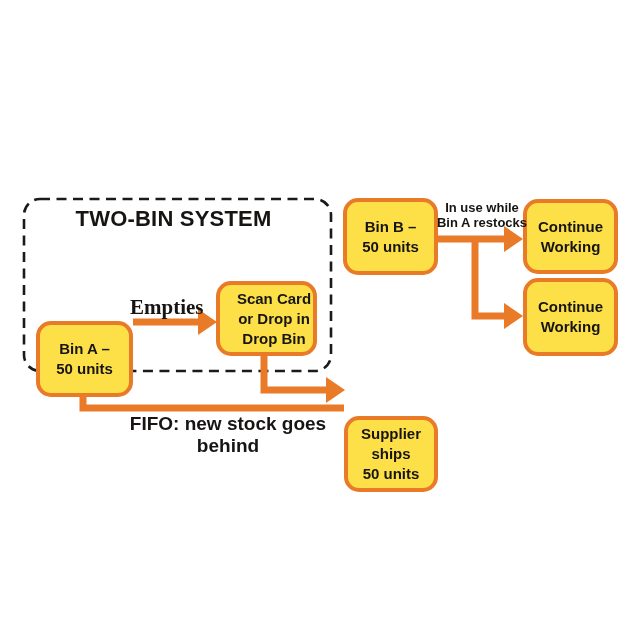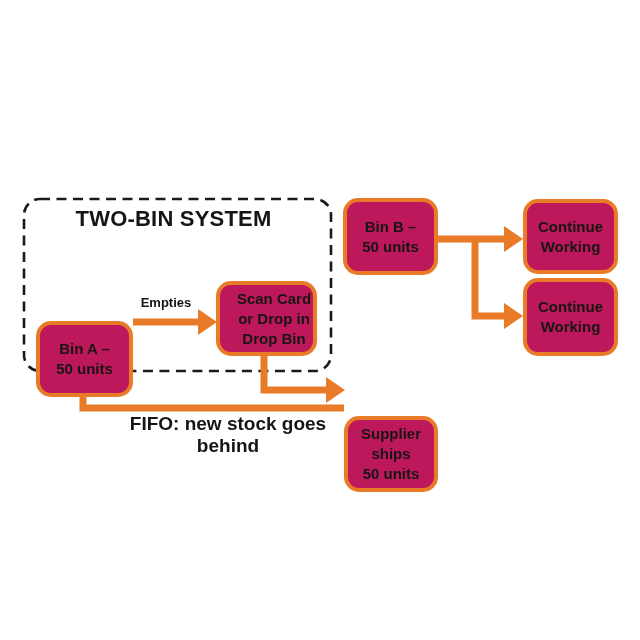--- a/index.html
+++ b/index.html
@@ -12,21 +12,21 @@
     font-family:"Liberation Sans", sans-serif;
     color:var(--ink);
   }
   .canvas{
     position:relative;width:640px;height:640px;background:#ffffff;overflow:hidden;
   }
   svg.connectors{position:absolute;left:0;top:0;width:640px;height:640px;}
 
   .node{
     position:absolute;
-    background:#be185d;
+    background:#fde047;
     border:4px solid var(--orange);
     border-radius:15px;
     display:flex;align-items:center;justify-content:center;
     text-align:center;
     font-weight:bold;
     font-size:15px;
     line-height:20px;
     white-space:pre-line;
     box-sizing:border-box;
     color:var(--ink);
@@ -39,21 +39,21 @@
   .node-supplier {left:344px; top:368px; width:94px;  height:76px;margin-top:48px;}
 
   .container-title{
     position:absolute;left:20px;top:206px;width:307px;
     text-align:center;font-weight:bold;font-size:22px;
     letter-spacing:0.2px;
   }
   .label{
     position:absolute;font-weight:bold;text-align:center;white-space:pre-line;
   }
-  .label-empties{left:130px;top:295px;width:72px;font-size:13px;}
+  .label-empties{left:130px;top:295px;width:72px;font-size:21px;font-family:Liberation Serif, serif;}
   .label-inuse  {left:433px;top:200px;width:98px;font-size:13px;line-height:15px;}
   .label-fifo   {left:118px;top:413px;width:220px;font-size:19px;}
 </style>
 </head>
 <body>
 
 <div class="canvas">
 
   <svg class="connectors" viewBox="0 0 640 640">
 
@@ -102,16 +102,18 @@
 
   <div class="node node-cw2">Continue
 Working</div>
 
   <div class="node node-supplier">Supplier
 ships
 50 units</div>
 
   <div class="label label-empties">Empties</div>
 
+  <div class="label label-inuse">In use while
+Bin A restocks</div>
 
   <div class="label label-fifo">FIFO: new stock goes behind</div>
 
 </div>
 
 </body></html>

